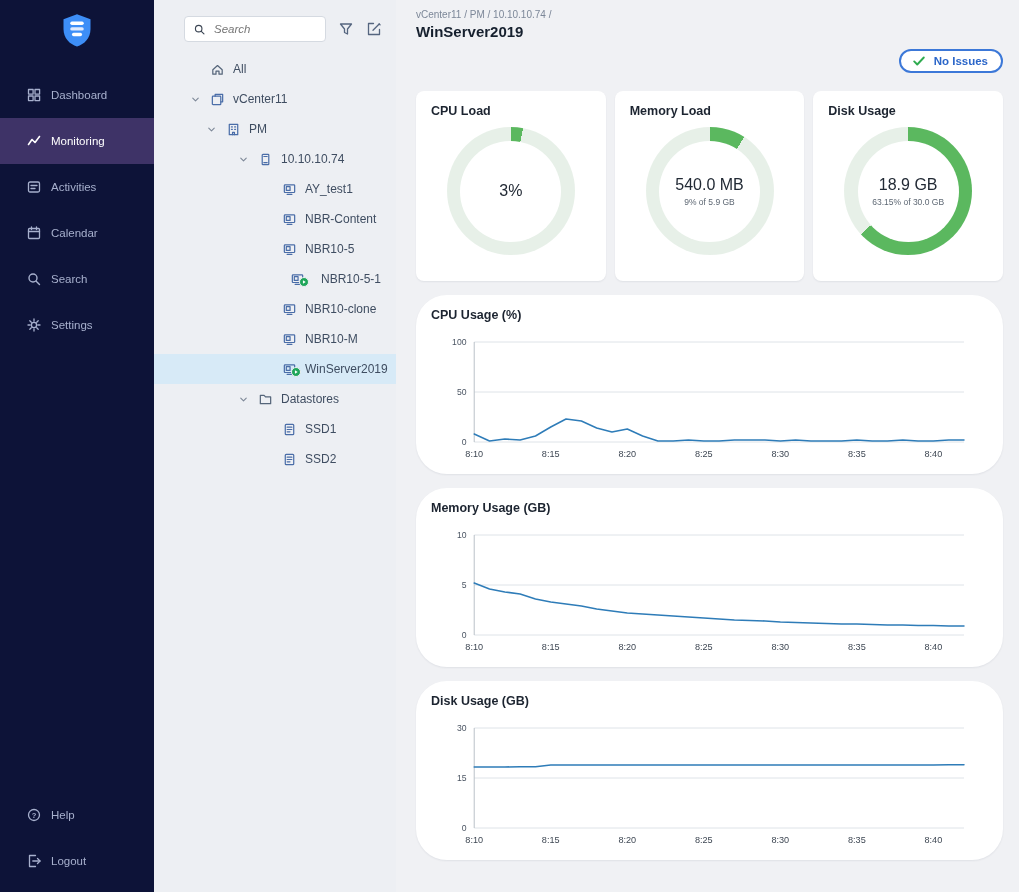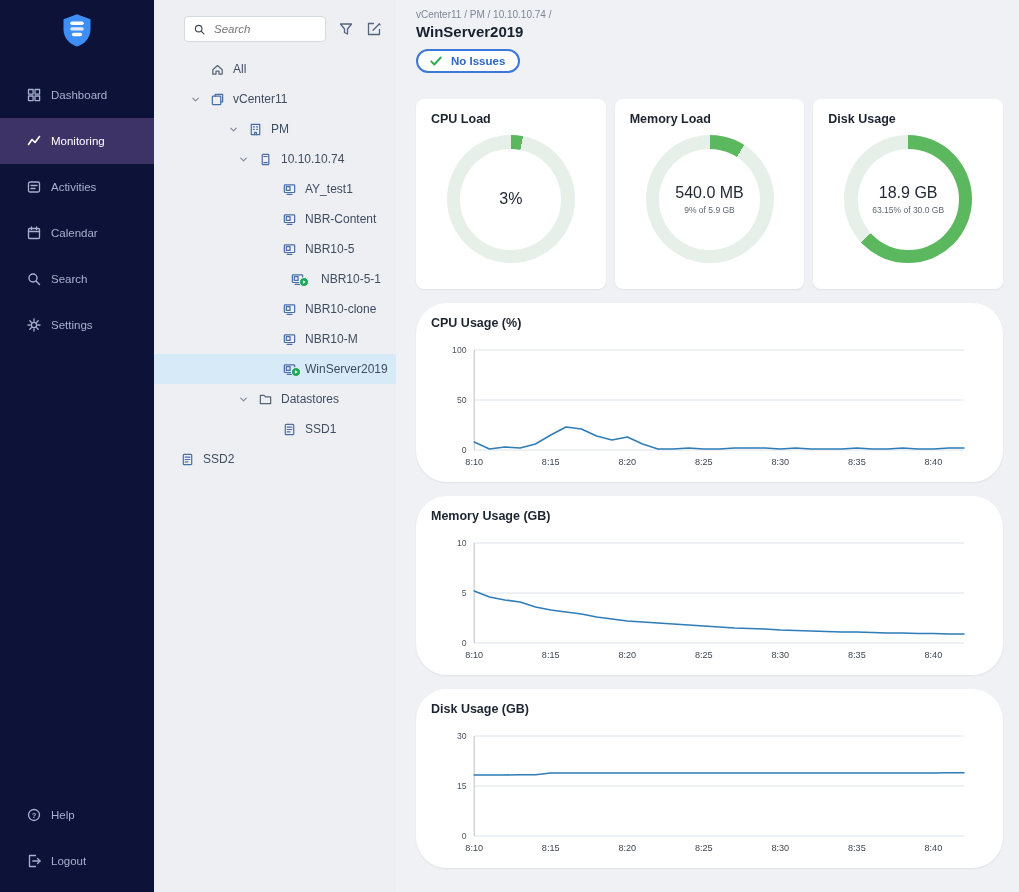--- a/index.html
+++ b/index.html
@@ -44,21 +44,21 @@
   .slot.ticon.gray svg.main-ic { color:#55657a; }
   .badge { position:absolute; right:-1px; bottom:0px; width:10px; height:10px;
     background:#1fa65a; border-radius:50%; border:1.5px solid #edeff3;
     display:flex; align-items:center; justify-content:center; }
   .badge svg { width:6px; height:6px; }
   .tree-label { margin-left:5px; white-space:nowrap; }
   
   .main { flex:1; padding:9px 16px 0 14px; overflow:hidden; }
   .breadcrumb { font-size:10px; color:#7c8798; }
   .page-title { font-size:15px; font-weight:bold; color:#16202e; margin-top:3px; }
-  .status-row { display:flex; justify-content:flex-start; margin:9px 0 26px; }
+  .status-row { display:flex; justify-content:flex-end; margin:9px 0 18px; }
   .status-btn { display:flex; align-items:center; gap:8px; background:#ffffff;
     border:2px solid #3c78d8; border-radius:14px; padding:3px 13px 3px 11px;
     color:#2b66c9; font-weight:bold; font-size:11.5px; cursor:pointer; }
   .status-btn svg { width:14px; height:14px; }
   .card { background:#ffffff; border-radius:8px; box-shadow:0 1px 2px rgba(20,30,50,.07); }
   .card-title { font-size:12.5px; font-weight:600; color:#1c2430; }
   .gauge-row { display:flex; gap:9px;border-radius:25px; }
   .gauge-card { flex:1; height:190px; padding:13px 15px; }
   .donut-wrap { display:flex; justify-content:center; margin-top:9px; }
   .donut { width:128px; height:128px; border-radius:50%;
@@ -207,21 +207,21 @@
           </svg>
         </span>
         <span class="slot ticon">
           <svg class="main-ic" viewBox="0 0 16 16" fill="none" stroke="currentColor" stroke-width="1.3" stroke-linecap="round" stroke-linejoin="round">
             <rect x="2.5" y="4.5" width="9" height="9" rx="0.8"></rect>
             <path d="M5.5 4.5 V2.5 H13.5 V10.5 H11.5"></path>
           </svg>
         </span>
         <span class="tree-label">vCenter11</span>
       </div>
-      <div class="tree-row" style="padding-left: 68px;">
+      <div class="tree-row" style="padding-left: 46px;">
         <span class="slot chev">
           <svg viewBox="0 0 16 16" fill="none" stroke="currentColor" stroke-width="1.6" stroke-linecap="round" stroke-linejoin="round">
             <path d="M4 6 L8 10 L12 6"></path>
           </svg>
         </span>
         <span class="slot ticon">
           <svg class="main-ic" viewBox="0 0 16 16" fill="none" stroke="currentColor" stroke-width="1.3" stroke-linecap="round" stroke-linejoin="round">
             <rect x="3.5" y="2.5" width="9" height="11"></rect>
             <path d="M5.8 5.2 h1 M9.2 5.2 h1 M5.8 7.8 h1 M9.2 7.8 h1 M7 13.5 V11 h2 v2.5"></path>
           </svg>
@@ -346,21 +346,21 @@
       <div class="tree-row" style="padding-left: 102px;">
         <span class="slot"></span>
         <span class="slot ticon">
           <svg class="main-ic" viewBox="0 0 16 16" fill="none" stroke="currentColor" stroke-width="1.3" stroke-linecap="round" stroke-linejoin="round">
             <rect x="3.5" y="2.5" width="9" height="11" rx="1"></rect>
             <path d="M5.5 5.5 h5 M5.5 8 h5 M5.5 10.5 h3"></path>
           </svg>
         </span>
         <span class="tree-label">SSD1</span>
       </div>
-      <div class="tree-row" style=" text-align: center;">
+      <div class="tree-row" style="padding-left: 102px; text-align: center;">
         <span class="slot"></span>
         <span class="slot ticon">
           <svg class="main-ic" viewBox="0 0 16 16" fill="none" stroke="currentColor" stroke-width="1.3" stroke-linecap="round" stroke-linejoin="round">
             <rect x="3.5" y="2.5" width="9" height="11" rx="1"></rect>
             <path d="M5.5 5.5 h5 M5.5 8 h5 M5.5 10.5 h3"></path>
           </svg>
         </span>
         <span class="tree-label">SSD2</span>
       </div>
     </div>

